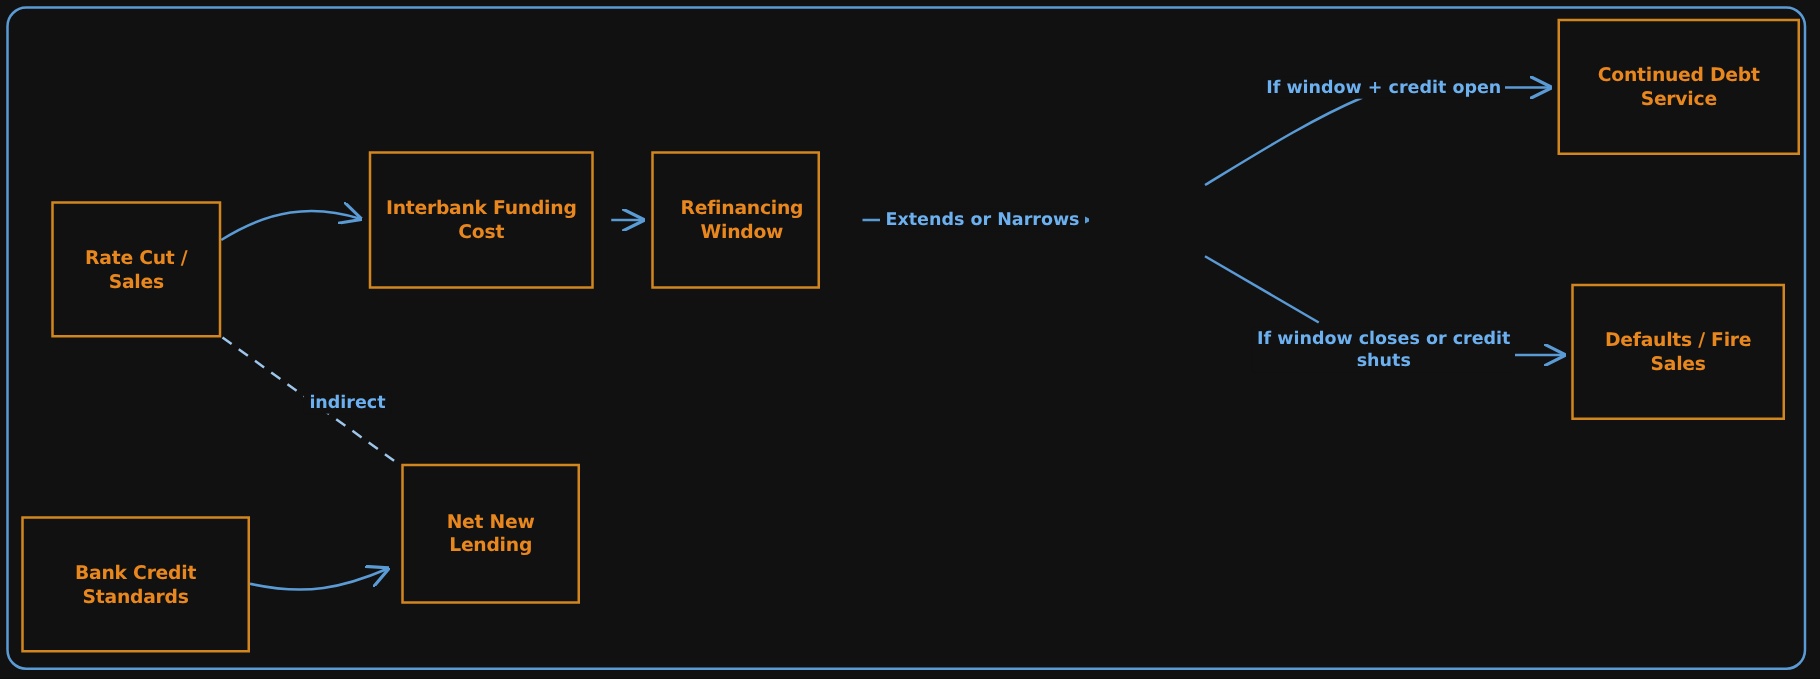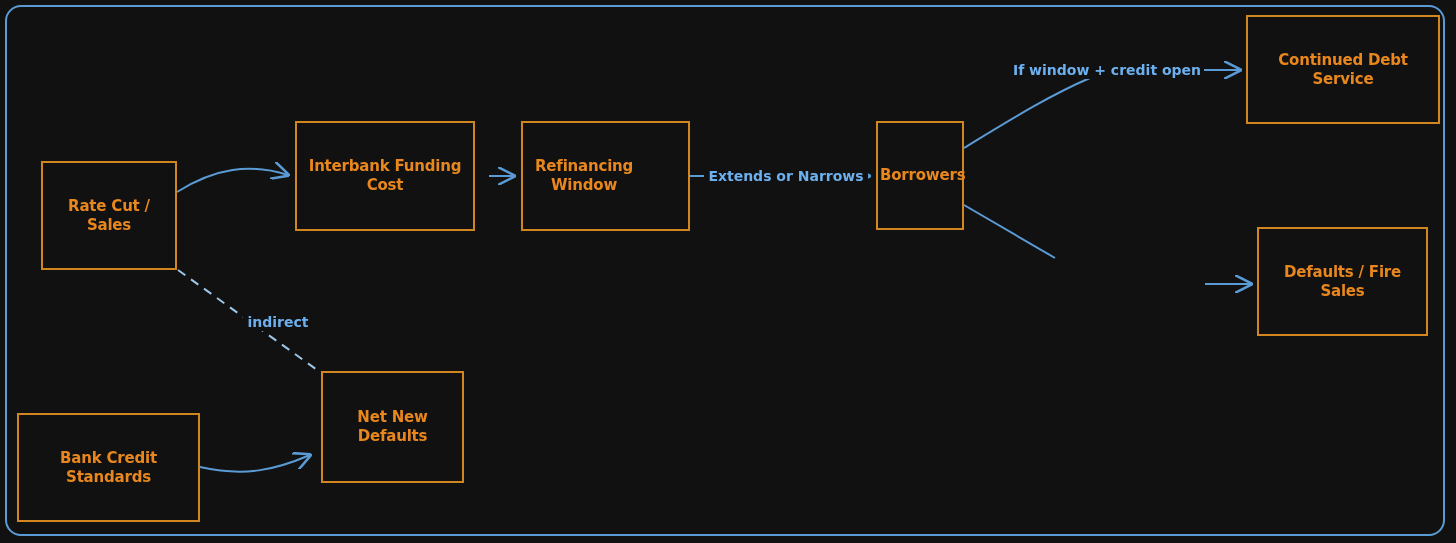--- a/index.html
+++ b/index.html
@@ -36,20 +36,21 @@
     width: 1456px;
     height: 543px;
   }
   .node {
     position: absolute;
     box-sizing: border-box;
     border: 2px solid #d2861f;
     background: transparent;
     display: flex;
     align-items: center;
+    justify-content: center;
     text-align: center;
   }
   .node-label {
     color: #e8871e;
     font-family: "DejaVu Sans", sans-serif;
     font-weight: bold;
     font-size: 15px;
     line-height: 1.25;
     letter-spacing: -0.2px;
     white-space: pre-line;
@@ -100,45 +101,44 @@
   </svg>
 
   <div class="node" style="left:41px; top:161px; width:136px; height:109px;">
     <span class="node-label">Rate Cut / Sales</span>
   </div>
 
   <div class="node" style="left:295px; top:121px; width:180px; height:110px;">
     <span class="node-label">Interbank Funding Cost</span>
   </div>
 
-  <div class="node" style="left:521px; top:121px; width:169px; height:110px;padding-left:10px;">
+  <div class="node" style="left:521px; top:121px; width:135px; height:110px;padding-left:10px;">
     <span class="node-label">Refinancing
 Window</span>
   </div>
 
-  <div class="node" style="left:876px; top:121px; width:88px; height:109px;">
-    <span class="node-label">Borrowers</span>
-  </div>
 
   <div class="node" style="left:1246px; top:15px; width:194px; height:109px;">
     <span class="node-label">Continued Debt Service</span>
   </div>
 
   <div class="node" style="left:1257px; top:227px; width:171px; height:109px;">
     <span class="node-label">Defaults / Fire Sales</span>
   </div>
 
   <div class="node" style="left:17px; top:413px; width:183px; height:109px;">
     <span class="node-label">Bank Credit Standards</span>
   </div>
 
   <div class="node" style="left:321px; top:371px; width:143px; height:112px;">
-    <span class="node-label">Net New Defaults</span>
+    <span class="node-label">Net New Lending</span>
   </div>
 
   <div class="edge-label" style="left:704px; top:167px; width:160px;">Extends or Narrows</div>
 
   <div class="edge-label" style="left:1010px; top:61px; width:190px;">If window + credit open</div>
 
+  <div class="edge-label" style="left:1002px; top:262px; width:206px;">If window closes or credit
+shuts</div>
 
   <div class="edge-label" style="left:215px; top:313px; width:66px;margin-left:28px;">indirect</div>
 
 </div>
 
 </body></html>

